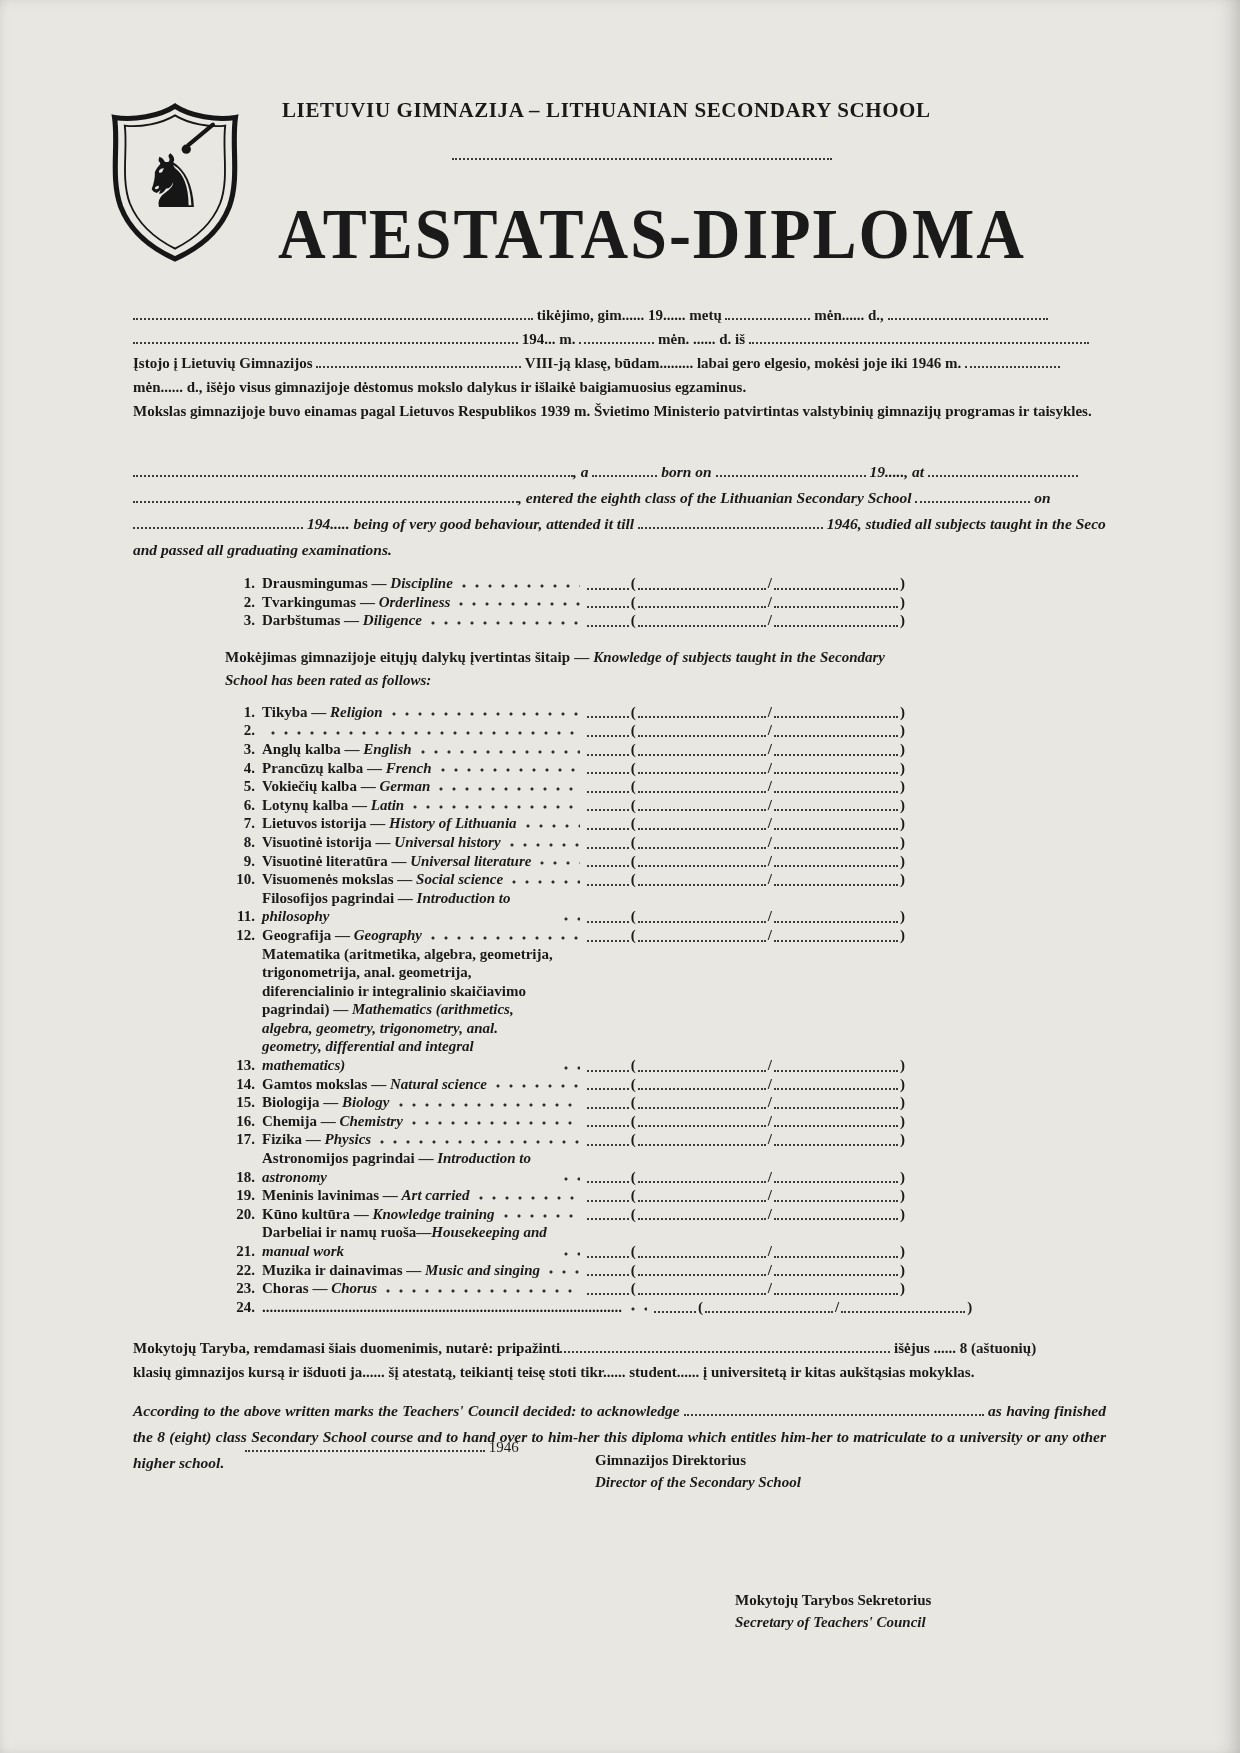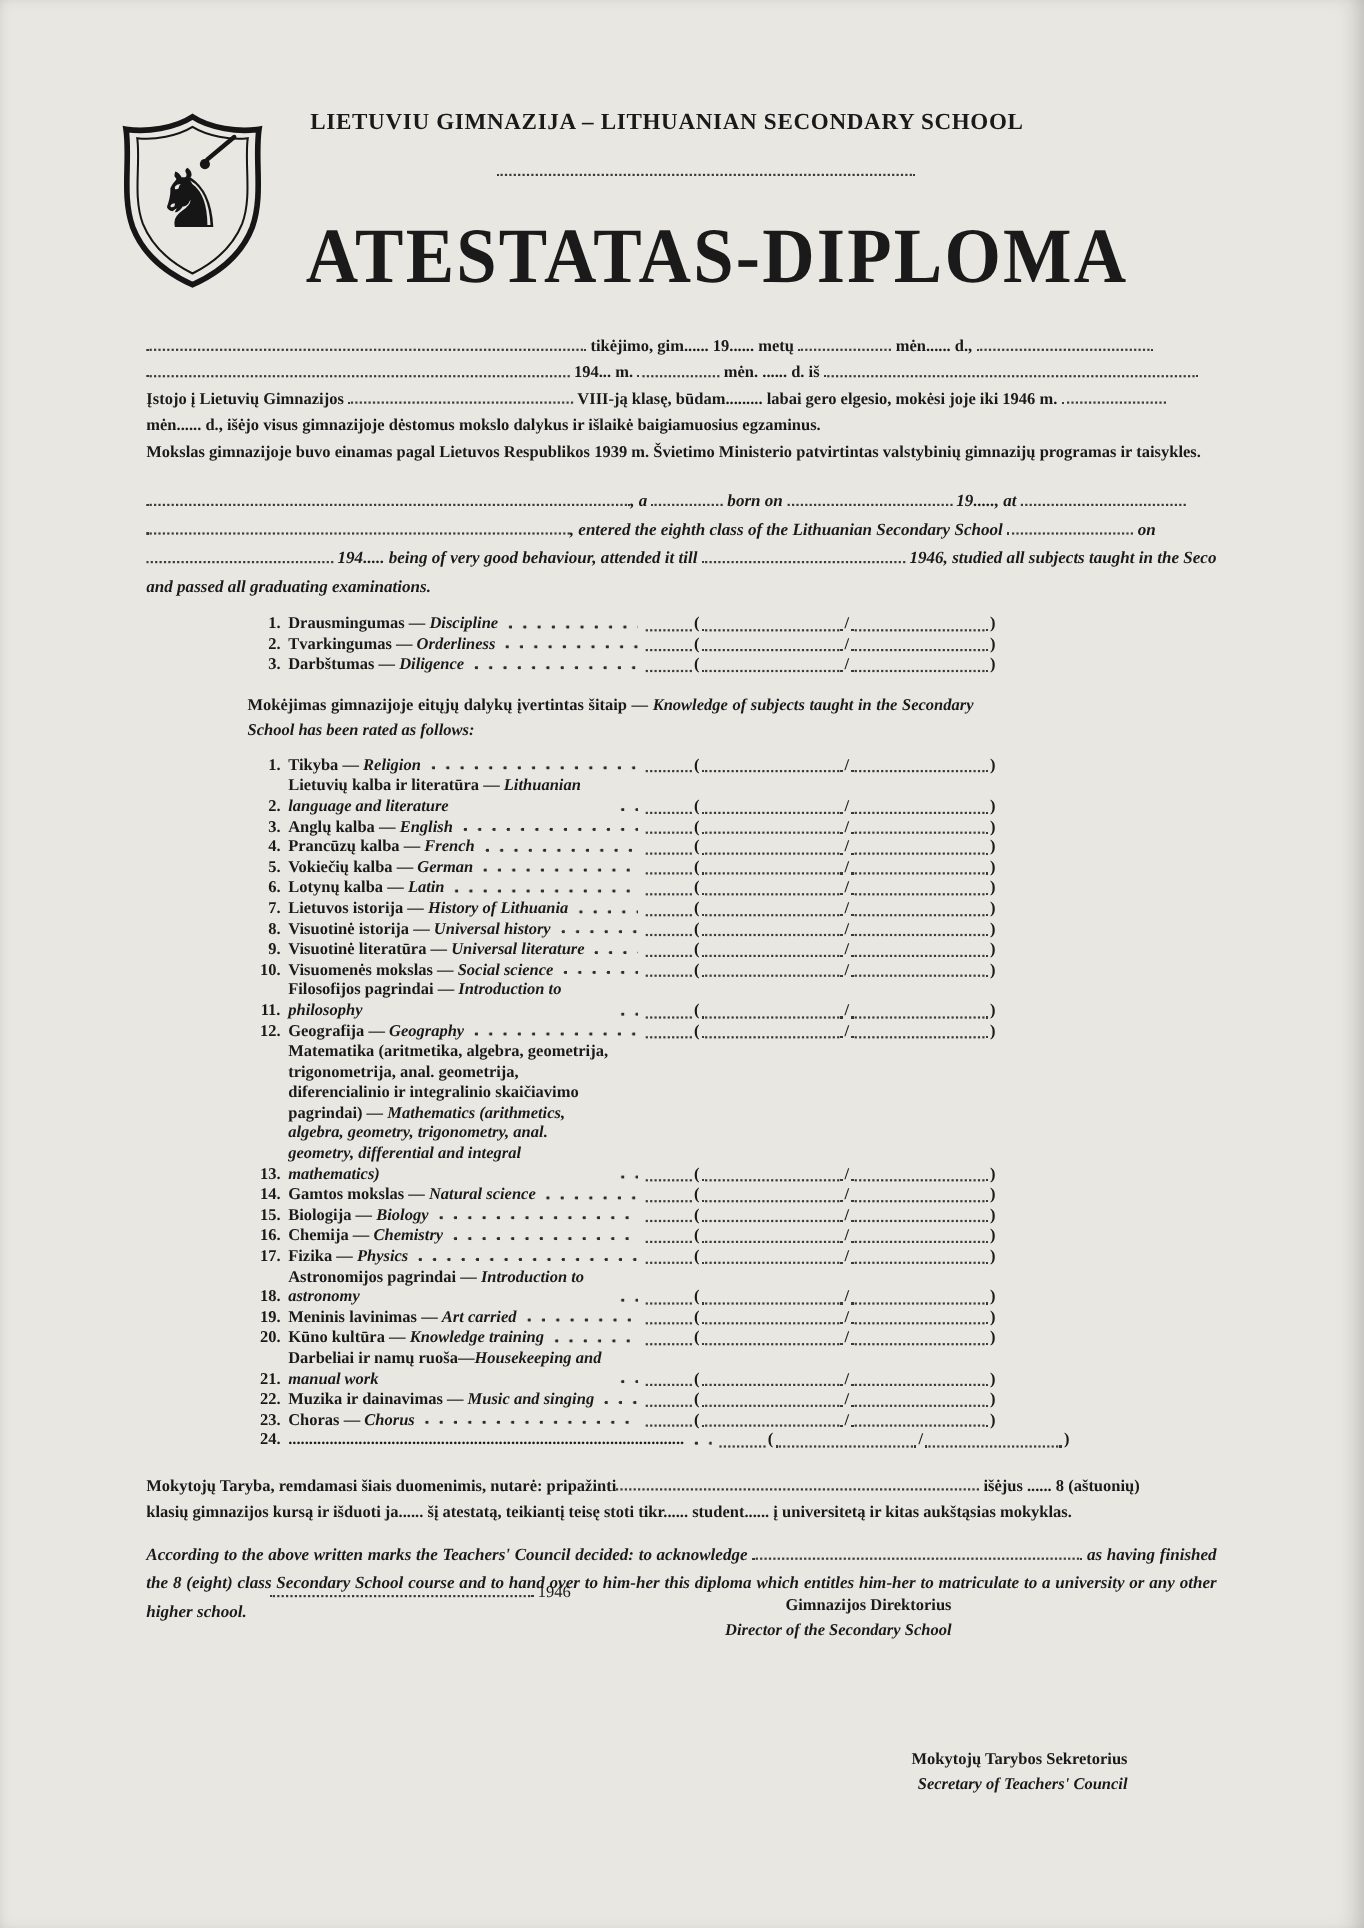--- a/index.html
+++ b/index.html
@@ -30,21 +30,21 @@
   }
   
   .body{position:absolute;left:133px;top:303px;width:973px;}
   .ln{white-space:nowrap;overflow:hidden;}
   .lt{font-weight:bold;font-size:15px;line-height:24px;}
   .en{font-style:italic;font-weight:bold;font-size:15.5px;line-height:26px;}
   .para{white-space:normal;text-align:justify;}
   .st{}
   .si{font-style:italic;}
   .sf{display:inline-block;height:13px;border-bottom:2px dotted #3a3a3a;vertical-align:baseline;}
-  .gap-en{margin-top:20px;}
+  .gap-en{margin-top:36px;}
   .gap-mat{margin-top:13px;}
   
   .list{margin-left:92px;width:682px;}
   .list-gap{margin-top:11px;}
   .heading-block{margin-left:92px;width:660px;margin-top:16px;
     font-weight:bold;font-size:15px;line-height:23px;text-align:justify;}
   .li{display:flex;align-items:flex-end;font-size:15px;font-weight:bold;line-height:18.6px;}
   .num{flex:none;width:30px;text-align:right;margin-right:7px;}
   .nm{max-width:382px;}
   .lead{flex:1;min-width:16px;height:6px;margin:0 7px 4px 9px;align-self:flex-end;
@@ -52,21 +52,21 @@
     background-size:13px 6px;background-repeat:repeat-x;background-position:left bottom;}
   .rt{flex:none;display:flex;align-items:flex-end;white-space:nowrap;}
   .rt .pn{font-weight:bold;padding:0 2px;}
   .rp{width:42px;margin-bottom:3px;}
   .rm{width:128px;margin-bottom:3px;}
   .re{width:124px;margin-bottom:3px;}
   
   .gap-f1{margin-top:20px;}
   .gap-f3{margin-top:14px;}
   
-  .sig{position:absolute;text-align:right;}
+  .sig{position:absolute;text-align:left;}
   .sig .lt-s{font-weight:bold;font-size:15px;line-height:22px;font-style:normal;}
   .sig .en-s{font-style:italic;font-weight:bold;font-size:15px;line-height:22px;}
   .date-line{position:absolute;left:245px;top:1437px;font-weight:normal;font-size:15px;white-space:nowrap;}
   .director{left:595px;top:1449px;width:270px;}
   .members{left:195px;top:1560px;width:280px;}
   .secretary{left:735px;top:1589px;width:290px;}
 </style>
 </head>
 <body>
 
@@ -156,21 +156,20 @@
       <span class="pn">(</span>
       <span class="sf rm"></span>
       <span class="pn">/</span>
       <span class="sf re"></span>
       <span class="pn">)</span>
     </span>
   </div>
 
   <div class="li">
     <span class="num">2.</span>
-    <span class="nm"><span class="st">Lietuvių kalba ir literatūra — </span><span class="si">Lithuanian language and literature</span></span>
     <span class="lead"></span>
     <span class="rt">
       <span class="sf rp"></span>
       <span class="pn">(</span>
       <span class="sf rm"></span>
       <span class="pn">/</span>
       <span class="sf re"></span>
       <span class="pn">)</span>
     </span>
   </div>

